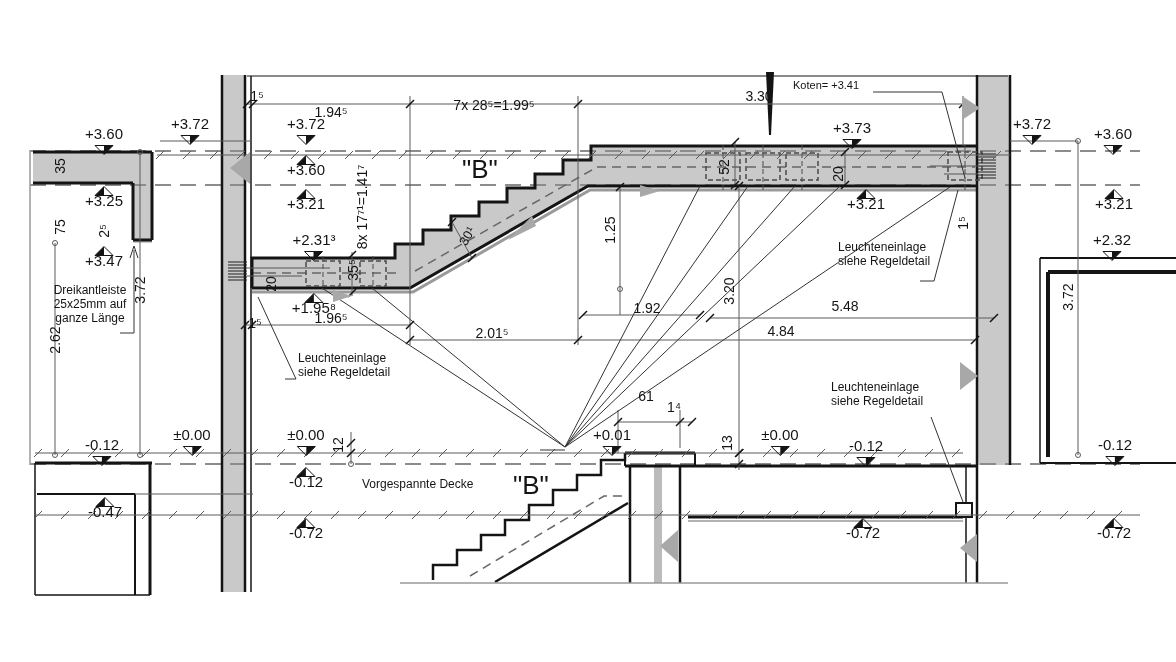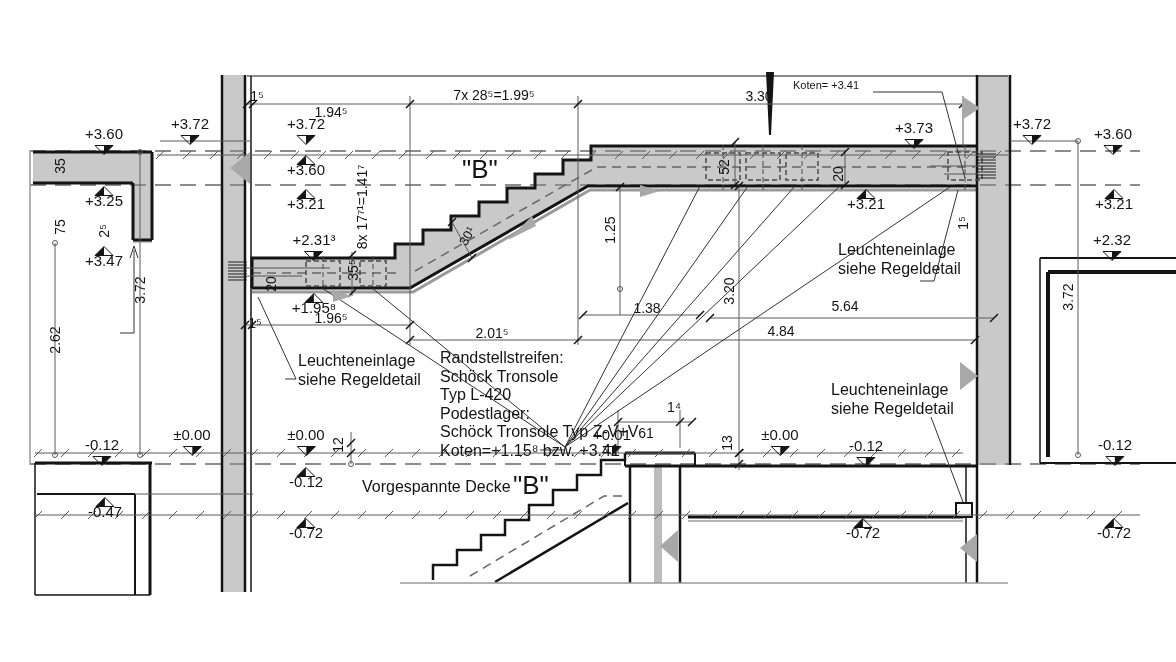--- a/index.html
+++ b/index.html
@@ -8,21 +8,21 @@
   #geo{position:absolute;left:0;top:0;}
   .dim{position:absolute;transform:translate(-50%,-50%);font-size:14px;white-space:nowrap;
        background:transparent;line-height:1;}
   .dimv{position:absolute;transform:translate(-50%,-50%) rotate(-90deg);font-size:14px;
         white-space:nowrap;line-height:1;}
   .dimr{position:absolute;transform:translate(-50%,-50%) rotate(-60deg);font-size:13px;
         white-space:nowrap;line-height:1;}
   .elev{position:absolute;transform:translateX(-50%);display:flex;flex-direction:column;
         align-items:center;font-size:15px;line-height:1.05;}
   .elev .lbl{white-space:nowrap;}
-  .ann{position:absolute;font-size:16px;line-height:1.16;white-space:pre-line;}
+  .ann{position:absolute;font-size:12px;line-height:1.16;white-space:pre-line;}
   .ann.center{text-align:center;}
   .blabel{position:absolute;font-size:26px;line-height:1;}
   .tri{display:block;height:10px;}
 </style>
 </head>
 <body>
 
 <div id="canvas">
 
 <svg id="geo" width="1176" height="662" viewBox="0 0 1176 662">
@@ -149,29 +149,29 @@
     <polygon points="640,185 640,197 660,191"></polygon>
     <polygon points="962,96 962,120 980,108"></polygon>
     <polygon points="960,362 960,390 978,376"></polygon>
     <polygon points="678,530 678,562 660,546"></polygon>
     <polygon points="977,534 977,562 960,548"></polygon>
   </g>
 </svg>
 
 <div class="dim" style="left:257px;top:96px">1⁵</div>
 <div class="dim" style="left:331px;top:112px">1.94⁵</div>
-<div class="dim" style="left:494px;top:95px">7x 28⁵=1.99⁵</div>
+<div class="dim" style="left:494px;top:105px">7x 28⁵=1.99⁵</div>
 <div class="dim" style="left:759px;top:96px">3.30</div>
 <div class="dim" style="left:331px;top:318px">1.96⁵</div>
 <div class="dim" style="left:255px;top:323px">1⁵</div>
 <div class="dim" style="left:492px;top:333px">2.01⁵</div>
-<div class="dim" style="left:647px;top:308px">1.38</div>
-<div class="dim" style="left:845px;top:306px">5.64</div>
+<div class="dim" style="left:647px;top:308px">1.92</div>
+<div class="dim" style="left:845px;top:306px">5.48</div>
 <div class="dim" style="left:781px;top:331px">4.84</div>
-<div class="dim" style="left:646px;top:433px">61</div>
+<div class="dim" style="left:646px;top:396px">61</div>
 <div class="dim" style="left:674px;top:407px">1⁴</div>
 
 <div class="dimv" style="left:362px;top:207px">8x 17⁷¹=1.41⁷</div>
 <div class="dimv" style="left:353px;top:270px">35⁵</div>
 <div class="dimv" style="left:271px;top:284px">20</div>
 <div class="dimv" style="left:610px;top:230px">1.25</div>
 <div class="dimv" style="left:729px;top:291px">3.20</div>
 <div class="dimv" style="left:724px;top:167px">52</div>
 <div class="dimv" style="left:838px;top:174px">20</div>
 <div class="dimv" style="left:727px;top:443px">13</div>
@@ -206,21 +206,21 @@
           <polygon points="10,0.5 19,0.5 10,9.5" fill="#141414"></polygon>
         </svg></span>
     </div>
 <div class="elev" style="left:314px;top:232px">
       <span class="lbl">+2.31³</span>
       <span class="tri"><svg width="20" height="10" viewBox="0 0 20 10">
           <polygon points="1,0.5 19,0.5 10,9.5" fill="none" stroke="#141414"></polygon>
           <polygon points="10,0.5 19,0.5 10,9.5" fill="#141414"></polygon>
         </svg></span>
     </div>
-<div class="elev" style="left:914px;top:120px">
+<div class="elev" style="left:852px;top:120px">
       <span class="lbl">+3.73</span>
       <span class="tri"><svg width="20" height="10" viewBox="0 0 20 10">
           <polygon points="1,0.5 19,0.5 10,9.5" fill="none" stroke="#141414"></polygon>
           <polygon points="10,0.5 19,0.5 10,9.5" fill="#141414"></polygon>
         </svg></span>
     </div>
 <div class="elev" style="left:1032px;top:116px">
       <span class="lbl">+3.72</span>
       <span class="tri"><svg width="20" height="10" viewBox="0 0 20 10">
           <polygon points="1,0.5 19,0.5 10,9.5" fill="none" stroke="#141414"></polygon>
@@ -370,29 +370,26 @@
     </div>
 <div class="elev" style="left:1114px;top:515px">
       <span class="tri"><svg width="20" height="10" viewBox="0 0 20 10">
           <polygon points="1,9.5 19,9.5 10,0.5" fill="none" stroke="#141414"></polygon>
           <polygon points="1,9.5 10,0.5 10,9.5" fill="#141414"></polygon>
         </svg></span>
       <span class="lbl">-0.72</span>
     </div>
 
 <div class="ann" style="left:793px;top:79px;font-size:11px">Koten= +3.41</div>
+<div class="ann center" style="left:40px;top:284px;width:100px">Dreikantleiste
+25x25mm auf
+ganze Länge</div>
 <div class="ann" style="left:298px;top:352px">Leuchteneinlage
 siehe Regeldetail</div>
 <div class="ann" style="left:838px;top:241px">Leuchteneinlage
 siehe Regeldetail</div>
 <div class="ann" style="left:831px;top:381px">Leuchteneinlage
 siehe Regeldetail</div>
-<div class="ann" style="left:440px;top:349px">Randstellstreifen:
-Schöck Tronsole
-Typ L-420
-Podestlager:
-Schöck Tronsole Typ Z-V+V
-Koten=+1.15⁸ bzw. +3.41</div>
 <div class="ann" style="left:362px;top:478px">Vorgespannte Decke</div>
 <div class="blabel" style="left:462px;top:156px">"B"</div>
 <div class="blabel" style="left:513px;top:472px">"B"</div>
 
 </div>
 
 </body></html>

